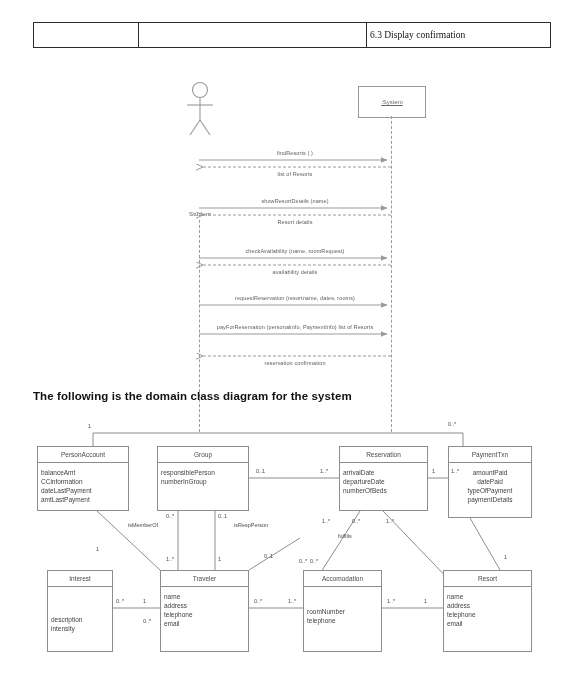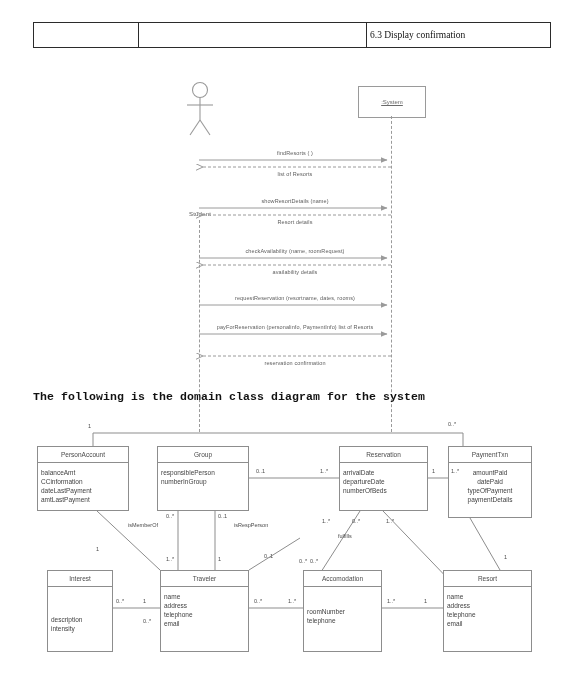--- a/index.html
+++ b/index.html
@@ -62,21 +62,21 @@
   .mlabel{
     position:absolute;font-size:5.5px;color:#5d5d5d;
     text-align:center;white-space:nowrap;
     transform:translateX(-50%);
     letter-spacing:.1px;
   }
 
   
   .heading{
     position:absolute;left:33px;top:390px;
-    font-family:Liberation Mono, monospace;
+    font-family:Liberation Sans, sans-serif;
     font-weight:bold;font-size:11.5px;color:#111;
     letter-spacing:.1px;
     text-align:right;
   }
 
   
   .cls-wrap{position:absolute;left:0;top:418px;width:586px;height:265px;}
   .cls-wrap svg.lines{position:absolute;left:0;top:0;}
   .cbox{
     position:absolute;border:1px solid #8d8d8d;background:#fff;

